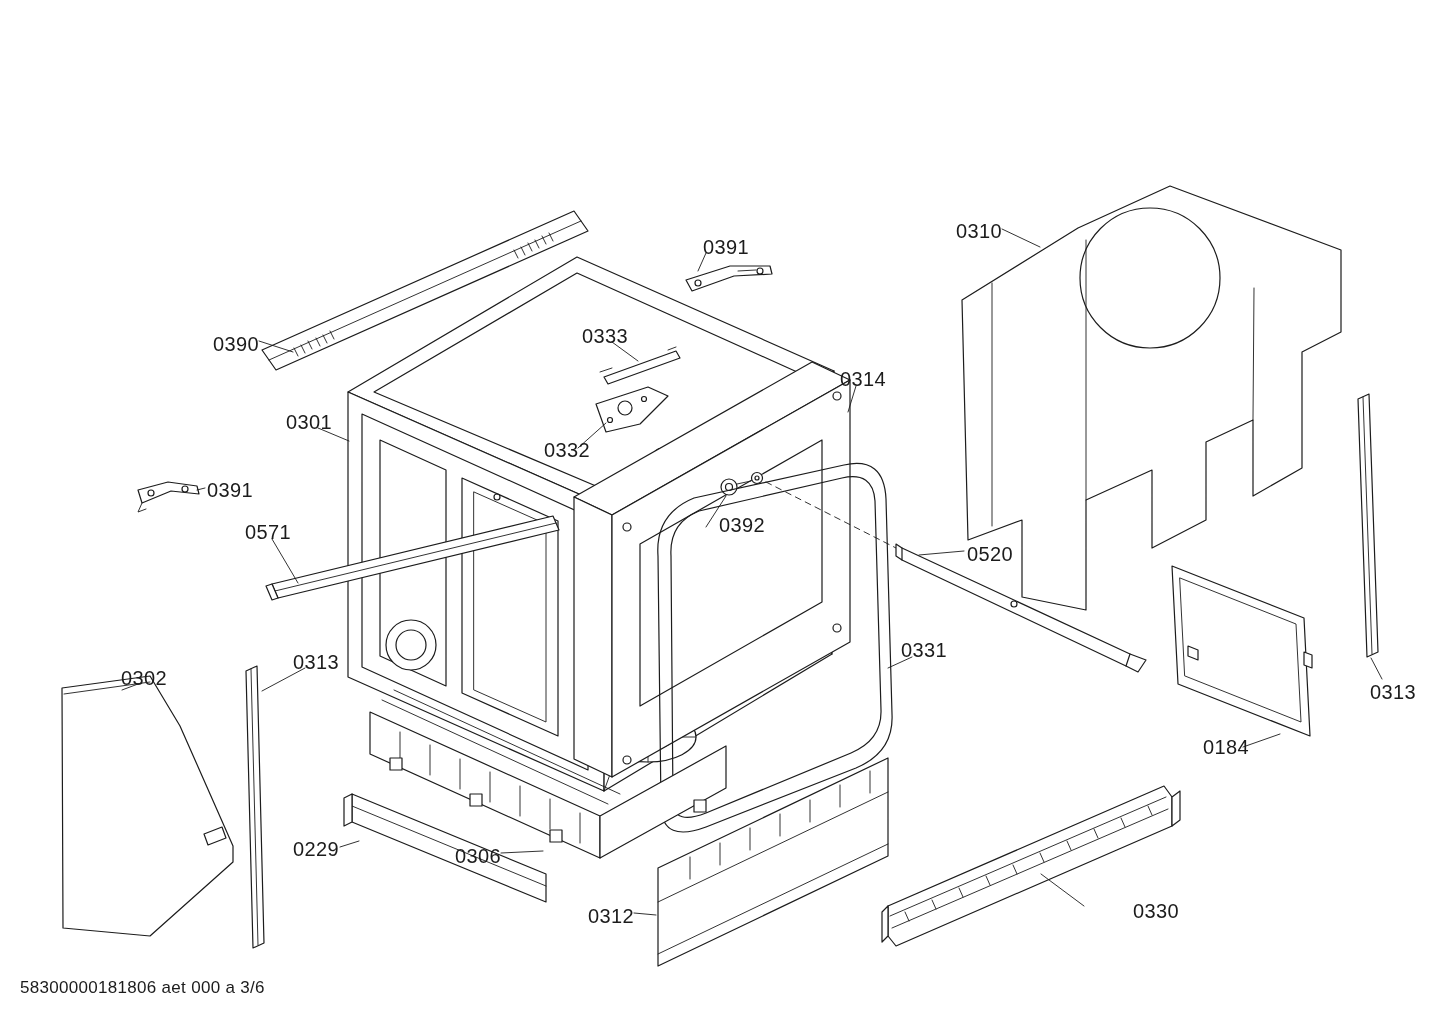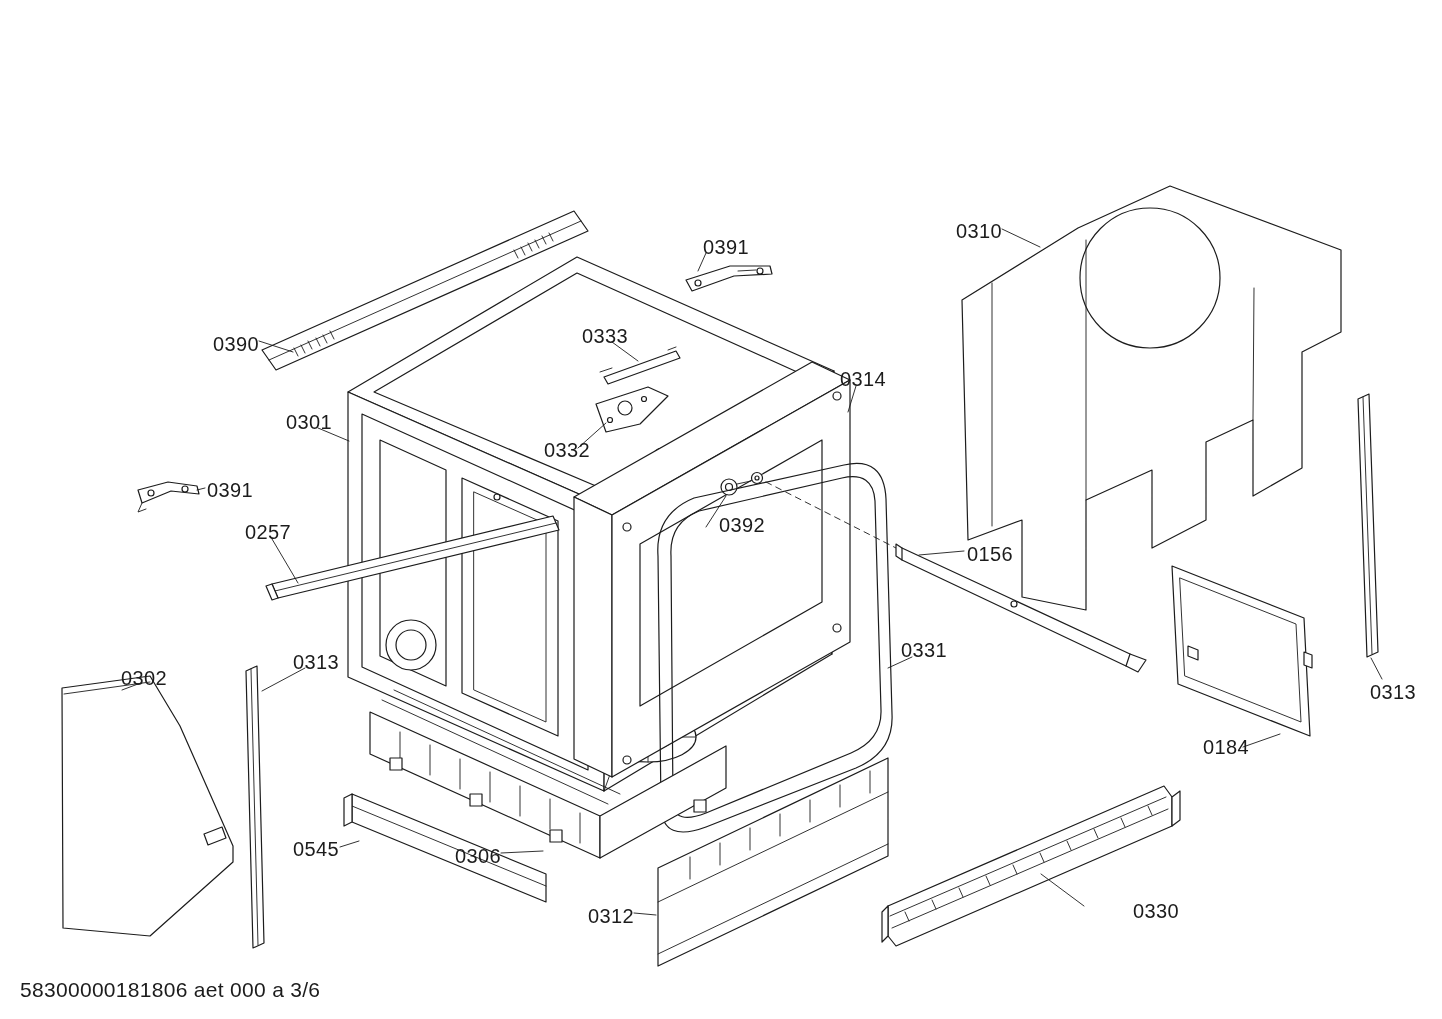--- a/index.html
+++ b/index.html
@@ -10,21 +10,21 @@
   .art{position:absolute;left:0;top:0;}
   .ln{stroke:#1c1c1c;stroke-width:1.2;fill:none;stroke-linejoin:round;stroke-linecap:round;}
   .fw{fill:#ffffff;}
   .thin{stroke-width:0.9;}
   .dash{stroke-dasharray:6 5;}
   .part-label{
     position:absolute;font-size:20px;letter-spacing:0.4px;white-space:nowrap;
     color:#1c1c1c;
   }
   .doc-code{
-    position:absolute;left:20px;top:978px;font-size:21px;letter-spacing:0.3px;color:#1c1c1c;
+    position:absolute;left:20px;top:978px;font-size:17px;letter-spacing:0.3px;color:#1c1c1c;
   }
 </style>
 </head>
 <body>
 
 <div class="stage">
 
   <svg class="art" width="1442" height="1019" viewBox="0 0 1442 1019">
 
     <g>
@@ -213,28 +213,28 @@
   </svg>
 
   <div class="part-label" style="left:213px;top:333px;">0390</div>
   <div class="part-label" style="left:703px;top:236px;">0391</div>
   <div class="part-label" style="left:956px;top:220px;">0310</div>
   <div class="part-label" style="left:582px;top:325px;">0333</div>
   <div class="part-label" style="left:840px;top:368px;text-align:right;">0314</div>
   <div class="part-label" style="left:286px;top:411px;">0301</div>
   <div class="part-label" style="left:544px;top:439px;">0332</div>
   <div class="part-label" style="left:207px;top:479px;">0391</div>
-  <div class="part-label" style="left:245px;top:521px;">0257</div>
+  <div class="part-label" style="left:245px;top:521px;">0571</div>
   <div class="part-label" style="left:674px;top:514px;margin-left:45px;">0392</div>
-  <div class="part-label" style="left:967px;top:543px;">0156</div>
+  <div class="part-label" style="left:967px;top:543px;">0520</div>
   <div class="part-label" style="left:901px;top:639px;">0331</div>
   <div class="part-label" style="left:293px;top:651px;">0313</div>
   <div class="part-label" style="left:121px;top:667px;">0302</div>
   <div class="part-label" style="left:1370px;top:681px;">0313</div>
   <div class="part-label" style="left:1203px;top:736px;">0184</div>
-  <div class="part-label" style="left:293px;top:838px;">0545</div>
+  <div class="part-label" style="left:293px;top:838px;">0229</div>
   <div class="part-label" style="left:455px;top:845px;">0306</div>
   <div class="part-label" style="left:588px;top:905px;text-align:right;">0312</div>
   <div class="part-label" style="left:1087px;top:900px;margin-left:46px;">0330</div>
 
   <div class="doc-code">58300000181806 aet 000 a 3/6</div>
 
 </div>
 
 </body></html>

